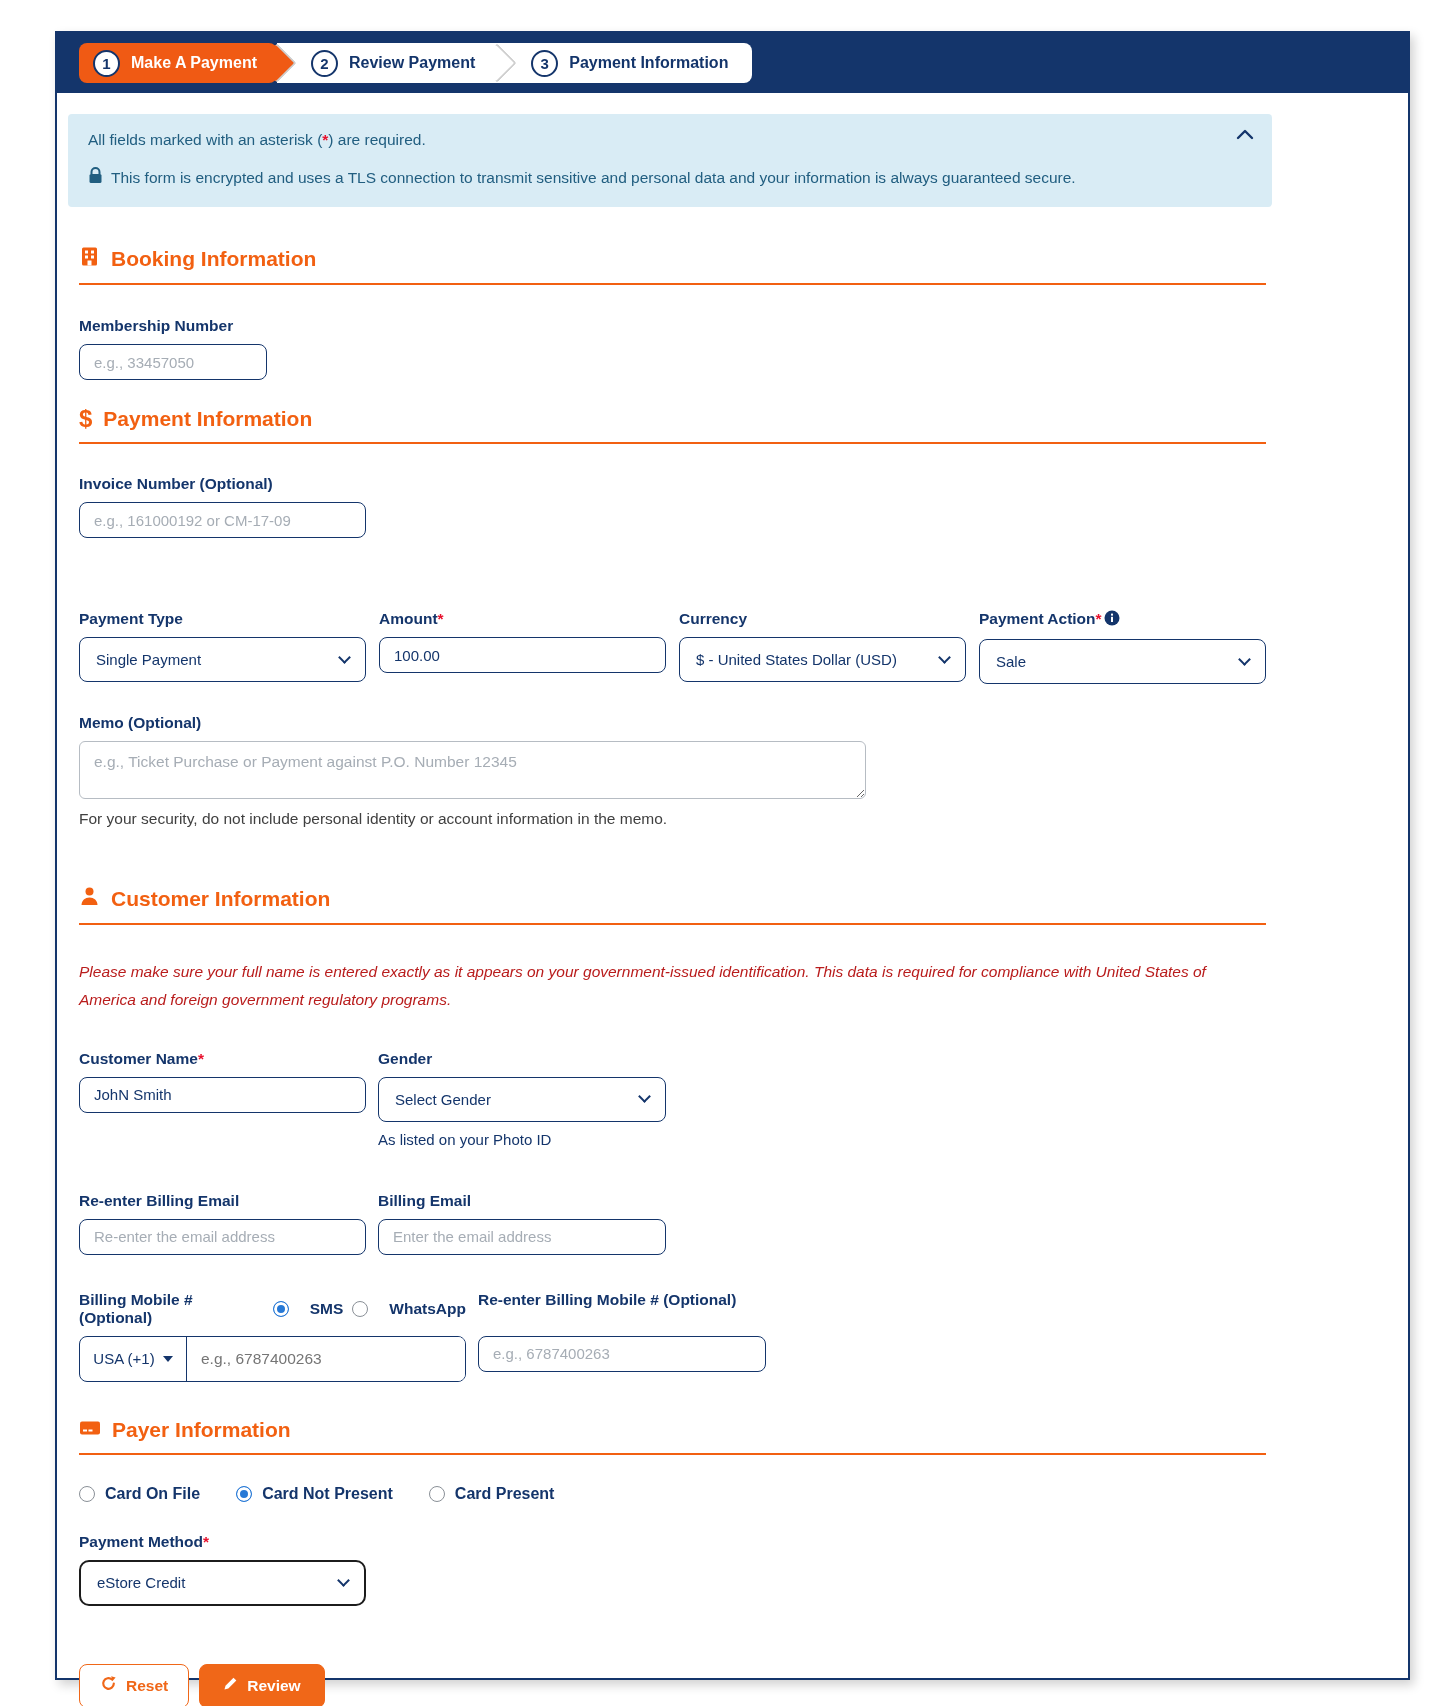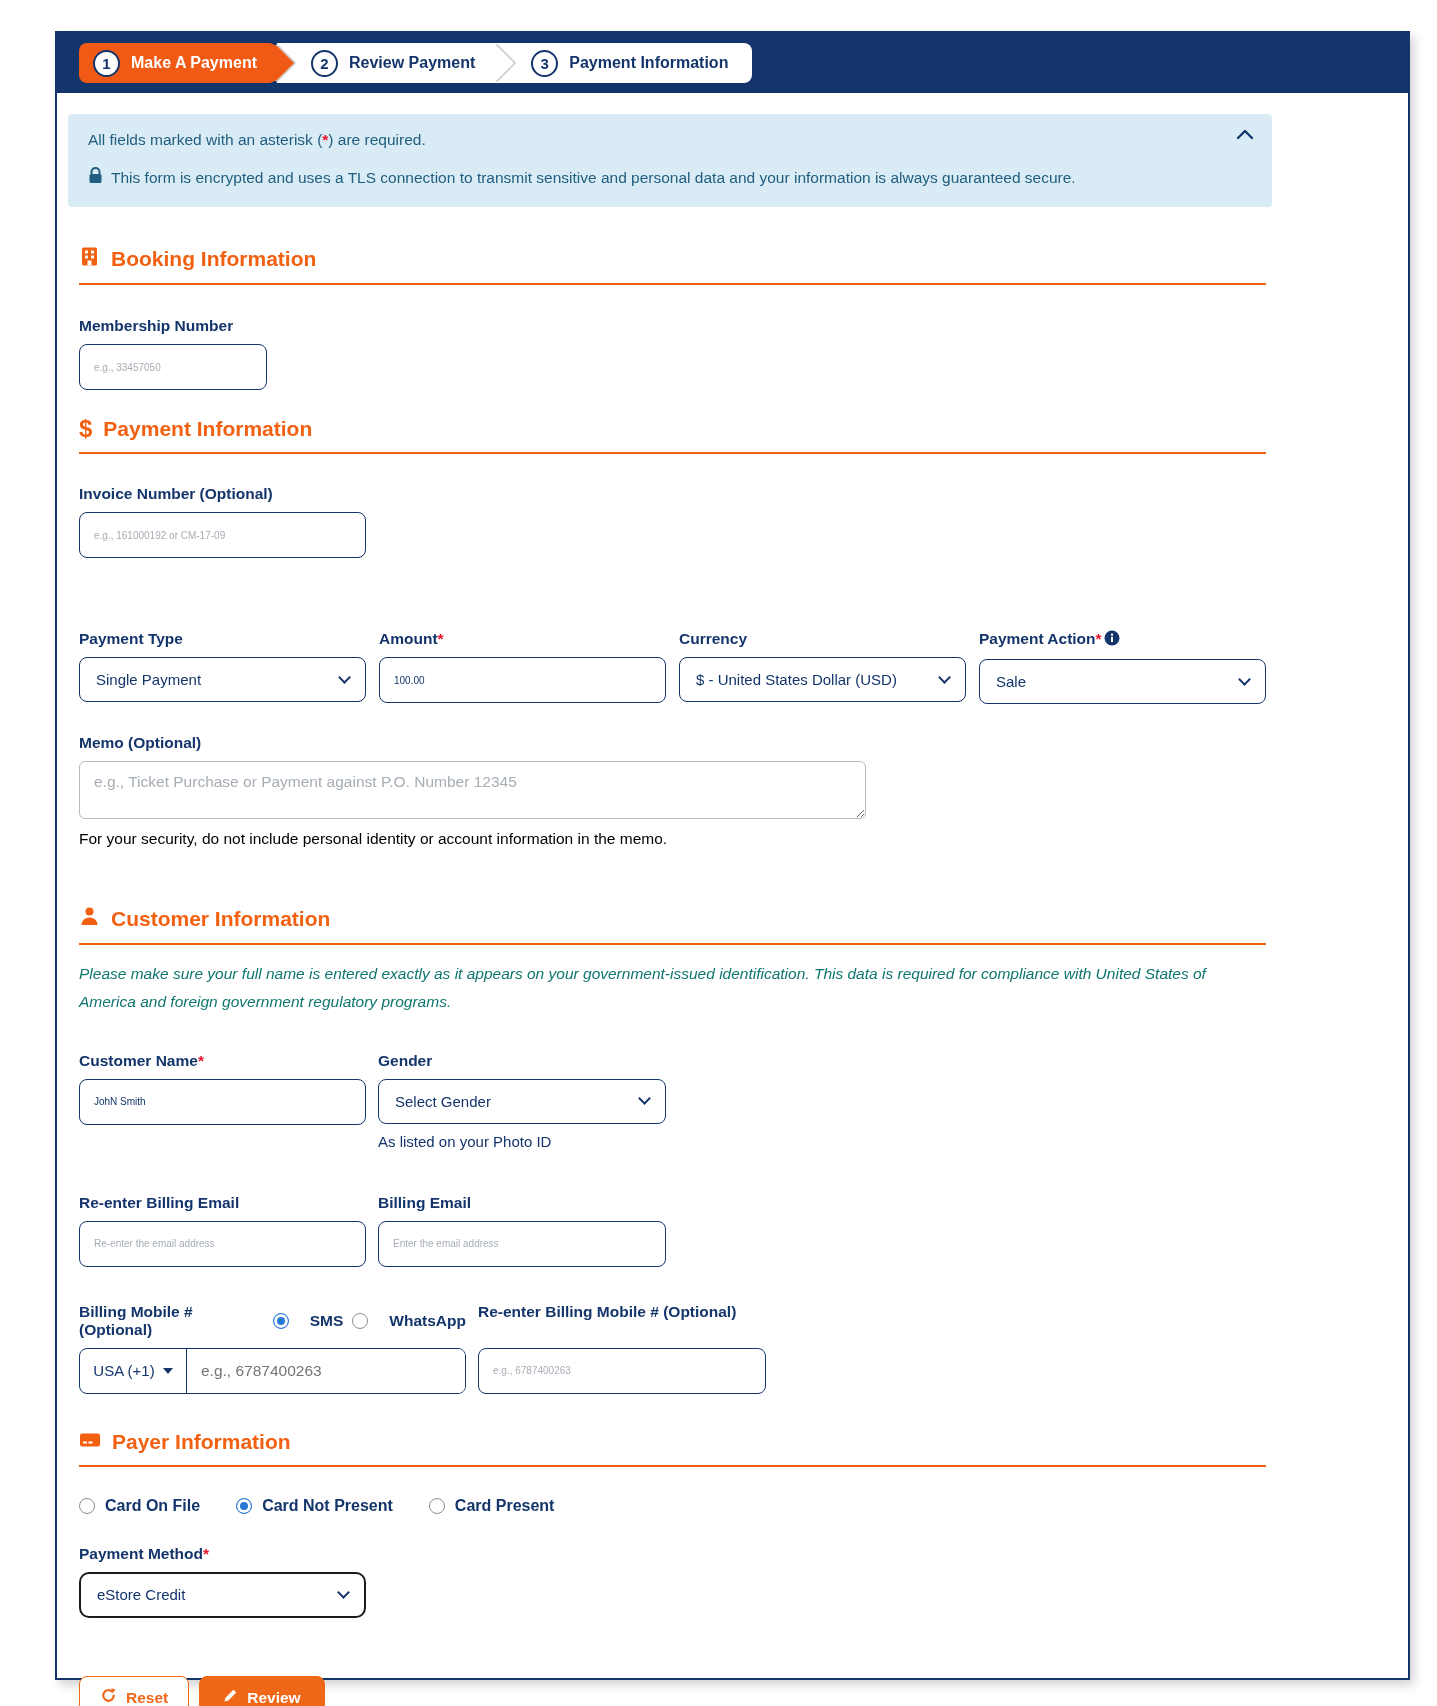--- a/index.html
+++ b/index.html
@@ -30,37 +30,37 @@
   .banner .line1 { margin-bottom:18px; }
   .banner .line2 { display:flex; align-items:center; gap:8px; }
   .ast { color:#e8112d; font-weight:700; }
   .collapse { position:absolute; top:12px; right:16px; width:20px; height:16px; cursor:pointer; }
 
   
   .form { margin-left:22px; width:1187px; }
   .sec-head { display:flex; align-items:center; gap:11px; color:#f26011; font-size:21px; font-weight:700; }
   .sec-rule { border:none; border-top:2px solid #f26011; margin-top:11px; }
   .label { color:#14356b; font-weight:700; font-size:15.5px; }
-  .input { height:46px; width:100%; border:1px solid #14356b; border-radius:8px; padding:5px 14px;
-    font-size:10px; color:#14356b; background:#fff; font-family:inherit; outline:none; }
+  .input { height:36px; width:100%; border:1px solid #14356b; border-radius:8px; padding:5px 14px;
+    font-size:15px; color:#14356b; background:#fff; font-family:inherit; outline:none; }
   .input::placeholder, textarea::placeholder { color:#a6adb5; }
   .fake-select { height:45px; border:1px solid #14356b; border-radius:8px; padding:0 16px;
     display:flex; align-items:center; justify-content:space-between; color:#14356b;
     font-size:15px; cursor:pointer; background:#fff; }
   .chev { width:9px; height:9px; border-right:2px solid #14356b; border-bottom:2px solid #14356b;
     transform:rotate(45deg); margin-top:-5px; flex:none; }
   .grid4 { display:grid; grid-template-columns:287px 287px 287px 287px; column-gap:13px; margin-top:72px; }
   .grid2 { display:grid; grid-template-columns:287px 288px; column-gap:12px; }
   .gridphone { display:grid; grid-template-columns:387px 288px; column-gap:12px; }
   .lbl-row { margin-bottom:9px; }
   textarea.memo { width:787px; height:58px; border:1px solid #b6bcc3; border-radius:6px;
     padding:11px 14px; font-family:inherit; font-size:15.5px; color:#14356b; outline:none; }
-  .note { color:#000000; font-size:15.5px; margin-top:7px; }
-  .notice { color:#0f766e; font-style:italic; font-size:15.5px; line-height:1.8;
-    margin-top:15px; max-width:1180px; }
+  .note { color:#404040; font-size:15.5px; margin-top:7px; }
+  .notice { color:#b91c1c; font-style:italic; font-size:15.5px; line-height:1.8;
+    margin-top:33px; max-width:1180px; }
   .help { color:#14356b; font-size:15px; margin-top:9px; }
 
   
   .radio { width:16px; height:16px; border-radius:50%; border:1px solid #8a9097; background:#fff;
     display:inline-block; flex:none; cursor:pointer; }
   .radio.checked { border:1px solid #2779d6; background:#2779d6; box-shadow:inset 0 0 0 3px #fff; }
   .rgroup { display:flex; align-items:center; gap:21px; }
 
   
   .phone-group { width:387px; height:46px; border:1px solid #14356b; border-radius:8px;

